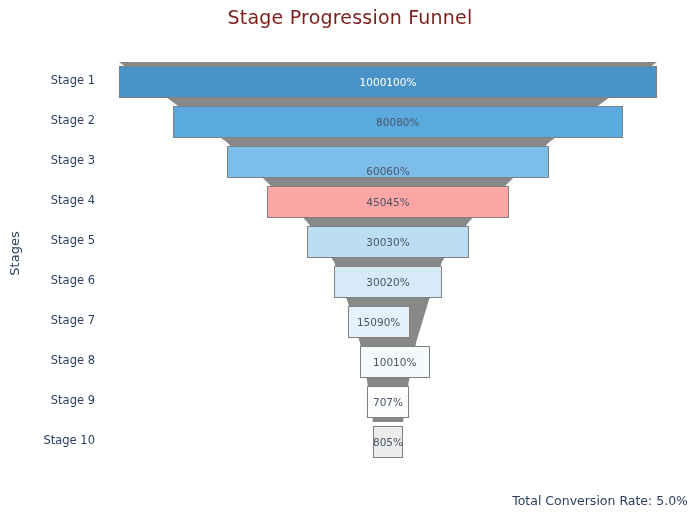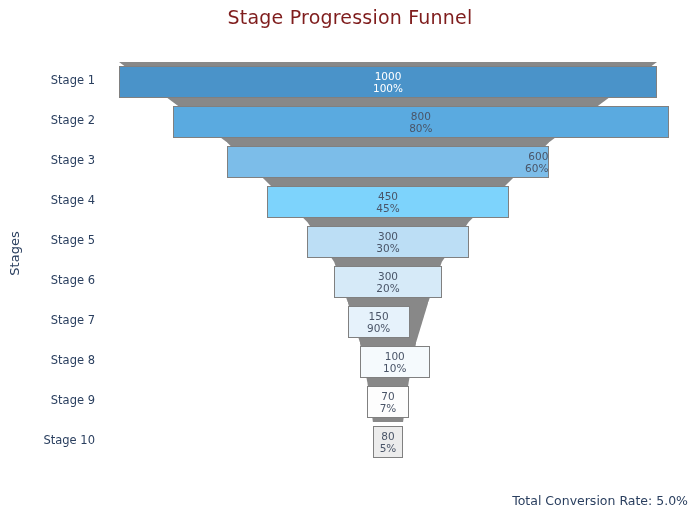--- a/index.html
+++ b/index.html
@@ -68,21 +68,20 @@
     height: 40px;
     background: #888888;
   }
   .bar {
     position: absolute;
     top: 4px;
     height: 32px;
     border: 1.5px solid #808080;
     box-sizing: border-box;
     display: flex;
-    flex-direction: column;
     align-items: center;
     justify-content: center;
     line-height: 1.18;
   }
   .bar-value, .bar-pct {
     font-size: 10.5px;
     white-space: nowrap;
   }
   #footer-note {
     position: absolute;
@@ -107,37 +106,37 @@
         <div class="stage-label">Stage 1</div>
         <div class="connector" style="left: 119px; width: 538px; clip-path: polygon(0% 0%, 100% 0%, 90% 100%, 10% 100%);"></div>
         <div class="bar" style="left: 119px; width: 538px; background: rgb(74, 147, 201); color: rgb(255, 255, 255);">
           <div class="bar-value">1000</div>
           <div class="bar-pct">100%</div>
         </div>
       </div>
       <div class="funnel-row" style="top: 40px;">
         <div class="stage-label">Stage 2</div>
         <div class="connector" style="left: 172.8px; width: 430.4px; clip-path: polygon(0% 0%, 100% 0%, 87.5% 100%, 12.5% 100%);"></div>
-        <div class="bar" style="left: 172.8px; width: 496px; background: rgb(90, 170, 224); color: rgb(74, 85, 104);">
+        <div class="bar" style="left: 172.8px; width: 450px; background: rgb(90, 170, 224); color: rgb(74, 85, 104);">
           <div class="bar-value">800</div>
           <div class="bar-pct">80%</div>
         </div>
       </div>
       <div class="funnel-row" style="top: 80px;">
         <div class="stage-label">Stage 3</div>
         <div class="connector" style="left: 226.6px; width: 322.8px; clip-path: polygon(0% 0%, 100% 0%, 87.5% 100%, 12.5% 100%);"></div>
         <div class="bar" style="left: 226.6px; width: 322.8px; background: rgb(124, 189, 233); color: rgb(74, 85, 104); align-items: flex-end;">
           <div class="bar-value">600</div>
           <div class="bar-pct">60%</div>
         </div>
       </div>
       <div class="funnel-row" style="top: 120px;">
         <div class="stage-label">Stage 4</div>
         <div class="connector" style="left: 266.95px; width: 242.1px; clip-path: polygon(0% 0%, 100% 0%, 83.333% 100%, 16.667% 100%);"></div>
-        <div class="bar" style="left: 266.95px; width: 242.1px; background: #7dd3fc; color: rgb(74, 85, 104);">
+        <div class="bar" style="left: 266.95px; width: 242.1px; background: #fca5a5; color: rgb(74, 85, 104);">
           <div class="bar-value">450</div>
           <div class="bar-pct">45%</div>
         </div>
       </div>
       <div class="funnel-row" style="top: 160px;">
         <div class="stage-label">Stage 5</div>
         <div class="connector" style="left: 307.3px; width: 161.4px; clip-path: polygon(0% 0%, 100% 0%, 83.333% 100%, 16.667% 100%);"></div>
         <div class="bar" style="left: 307.3px; width: 161.4px; background: rgb(188, 222, 245); color: rgb(74, 85, 104);">
           <div class="bar-value">300</div>
           <div class="bar-pct">30%</div>

